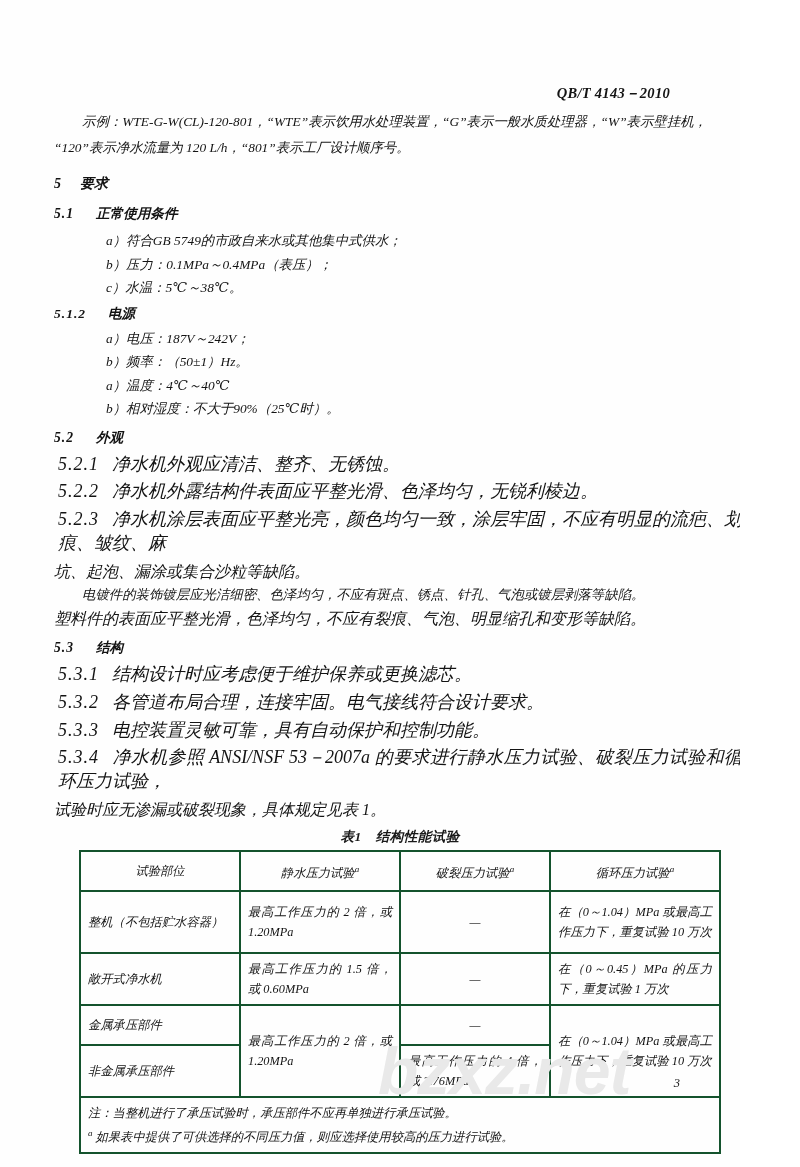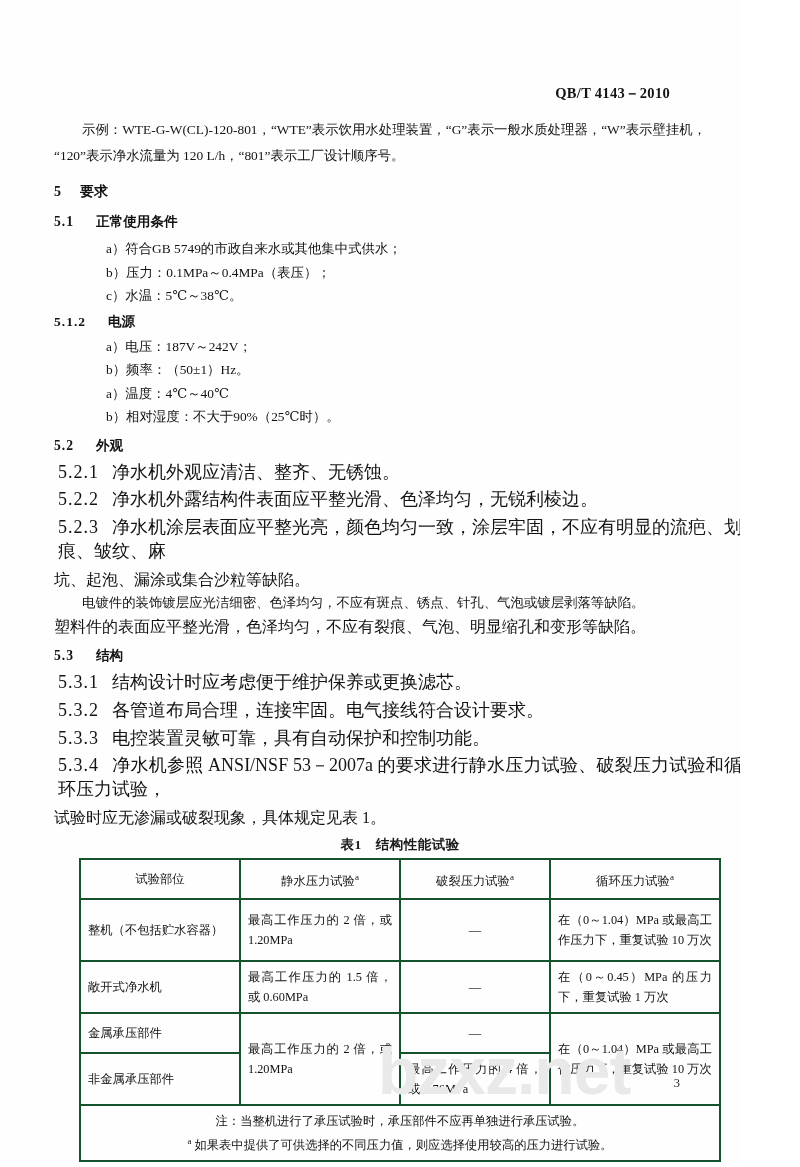--- a/index.html
+++ b/index.html
@@ -10,20 +10,21 @@
   body {
     font-family: "Liberation Serif", "DejaVu Serif", serif;
     color: #1a1a1a;
   }
   #page {
     position: relative;
     width: 740px;
     height: 1167px;
     background: #fefefe;
     overflow: hidden;
+    font-style: italic;
   }
   
   .header-band {
     position: absolute;
     top: 84px;
     left: 60px;
     right: 60px;
     height: 22px;
   }
   .header-std {
@@ -33,21 +34,21 @@
     font-family: "Liberation Serif", serif;
     font-size: 14.5px;
     font-weight: bold;
     letter-spacing: 0.3px;
     color: #141414;
     white-space: nowrap;
   }
   
   .content {
     position: absolute;
-    top: 118px;
+    top: 110px;
     left: 54px;
     width: 692px;
   }
   .p {
     font-family: "Liberation Serif", "DejaVu Serif", serif;
     font-size: 13.4px;
     line-height: 23.5px;
     color: #131313;
     margin: 0;
     text-align: justify;
@@ -140,21 +141,21 @@
   }
   td.c-part { text-align: left; padding-left: 10px; }
   td.c-just { text-align: justify; }
   td.dash { text-align: center; font-size: 13px; }
   td.note-cell {
     text-align: left;
     padding: 6px 10px 8px 18px;
     line-height: 21px;
   }
   .sup { font-size: 9px; vertical-align: super; }
-  .note-line { display: block; text-align: center; }
+  .note-line { display: block; }
   .note-line.second { padding-left: 0; }
   .fn-mark { font-size: 9px; vertical-align: super; margin-right: 3px; }
   
   .watermark {
     position: absolute;
     left: 378px;
     top: 1033px;
     font-family: "Liberation Sans", sans-serif;
     font-size: 66px;
     font-weight: bold;

